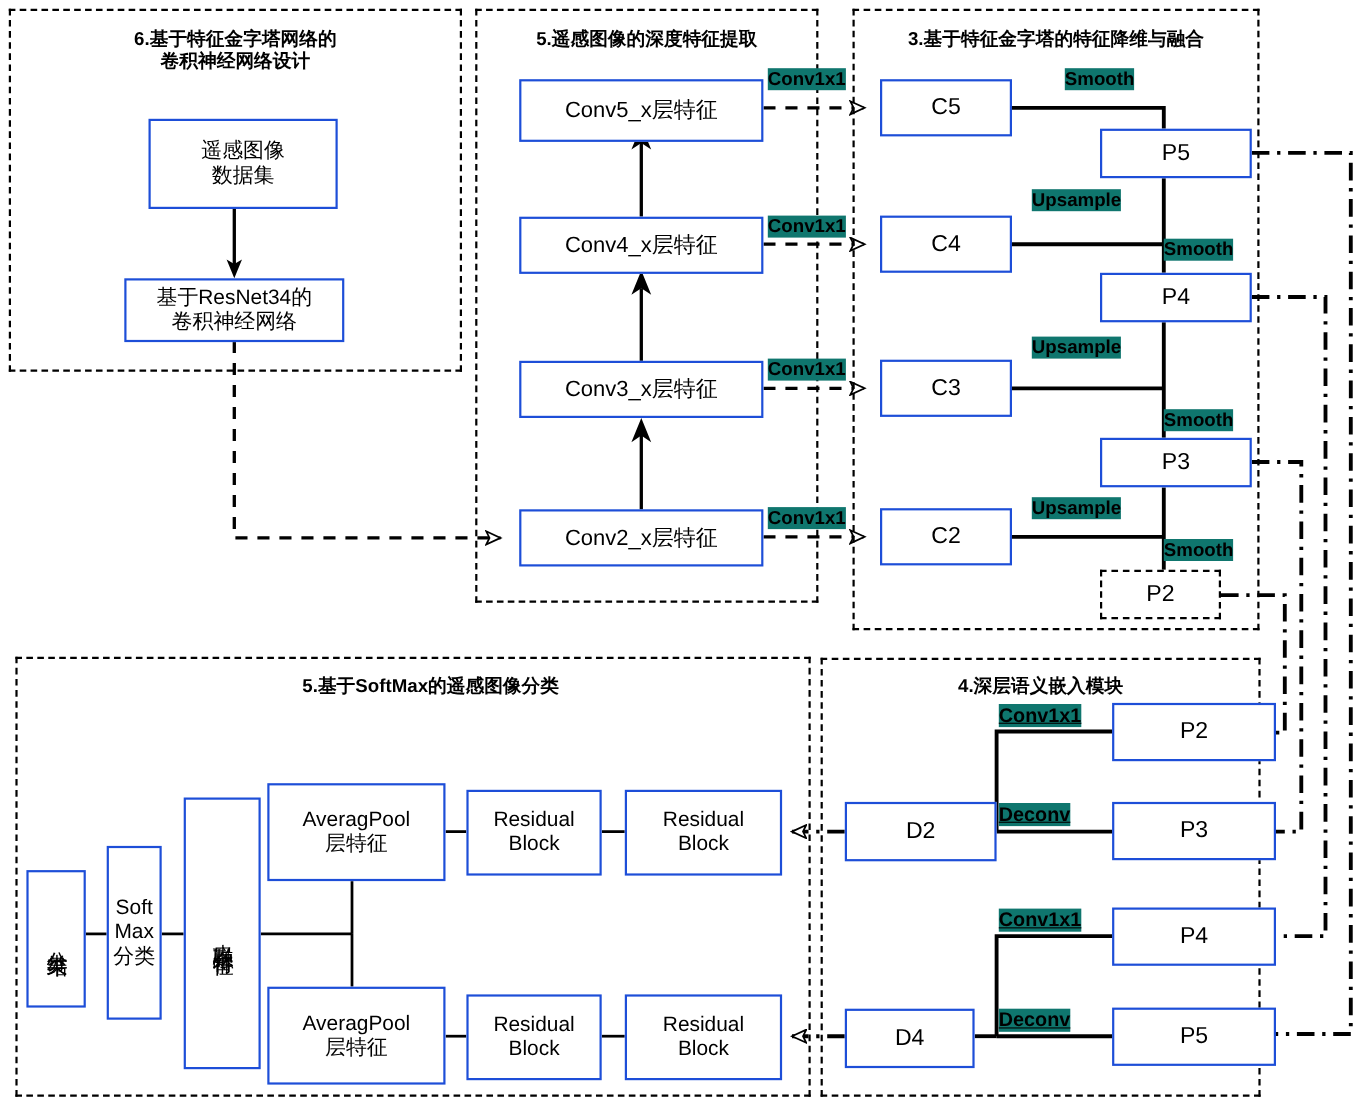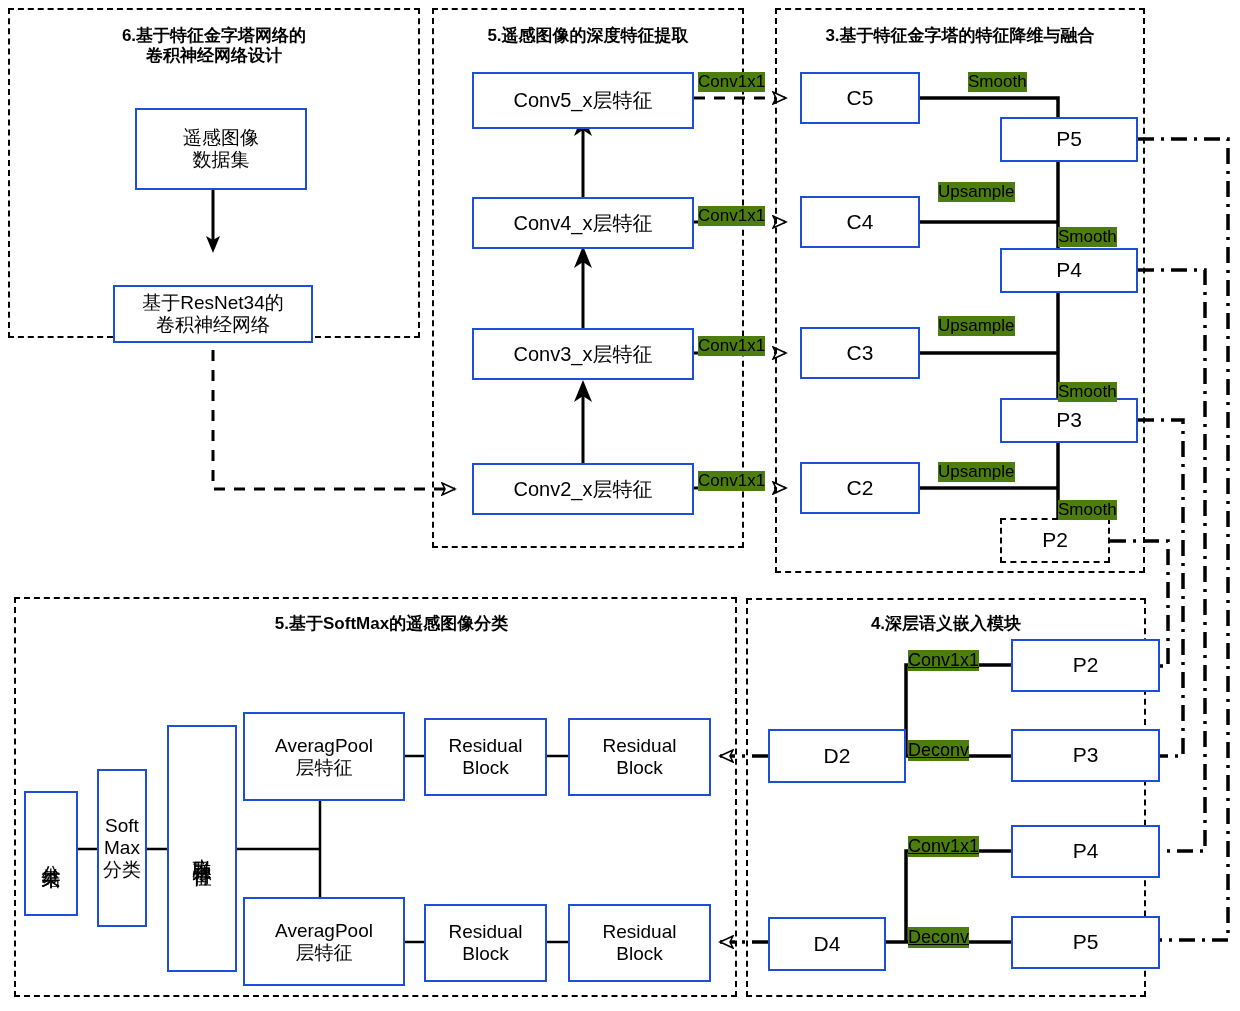--- a/index.html
+++ b/index.html
@@ -12,21 +12,21 @@
   .panel{position:absolute;border:2px dashed #000;box-sizing:border-box;}
   .panel-title{position:absolute;font-weight:bold;color:#000;
                text-align:center;line-height:1.18;white-space:pre-line;}
 
   
   .box{position:absolute;box-sizing:border-box;border:2px solid #1d4ed8;
        background:#fff;display:flex;align-items:center;justify-content:center;
        text-align:center;line-height:1.15;color:#000;}
   .box.dashedbox{border:2px dashed #000;}
   .vtext{writing-mode:vertical-rl;text-orientation:upright;letter-spacing:2px;}
-  .lbl{position:absolute;font-weight:normal;color:#000;white-space:nowrap;background:#4d7c0f;margin-top:10px;}
+  .lbl{position:absolute;font-weight:bold;color:#000;white-space:nowrap;background:#0f766e;}
 </style>
 </head>
 <body>
 
 <div id="stage">
 
   <svg id="wires" viewBox="0 0 1240 1011" xmlns="http://www.w3.org/2000/svg">
     <defs>
       <marker id="solidArrowUp" markerWidth="14" markerHeight="14" refX="5" refY="11" orient="auto" markerUnits="userSpaceOnUse">
         <path d="M5,1 L10,13 L5,10.5 L0,13 Z" fill="#000"></path>
@@ -147,21 +147,21 @@
     </g>
   </svg>
 
   <div class="panel" style="left:8px;top:8px;width:412px;height:330px;"></div>
   <div class="panel-title" style="left:8px;top:26px;width:412px;font-size:17px;">6.基于特征金字塔网络的
 卷积神经网络设计</div>
 
   <div class="box" style="left:135px;top:108px;width:172px;height:82px;font-size:19px;white-space:pre-line;">遥感图像
 数据集</div>
 
-  <div class="box" style="left:113px;top:253px;width:200px;height:58px;font-size:19px;white-space:pre-line;margin-top:32px;">基于ResNet34的
+  <div class="box" style="left:113px;top:253px;width:200px;height:58px;font-size:19px;white-space:pre-line;">基于ResNet34的
 卷积神经网络</div>
 
   <div class="panel" style="left:432px;top:8px;width:312px;height:540px;"></div>
   <div class="panel-title" style="left:432px;top:26px;width:312px;font-size:17px;">5.遥感图像的深度特征提取</div>
 
   <div class="box" style="left:472px;top:72px;width:222px;height:57px;font-size:20px;">Conv5_x层特征</div>
   <div class="box" style="left:472px;top:197px;width:222px;height:52px;font-size:20px;">Conv4_x层特征</div>
   <div class="box" style="left:472px;top:328px;width:222px;height:52px;font-size:20px;">Conv3_x层特征</div>
   <div class="box" style="left:472px;top:463px;width:222px;height:52px;font-size:20px;">Conv2_x层特征</div>
 

